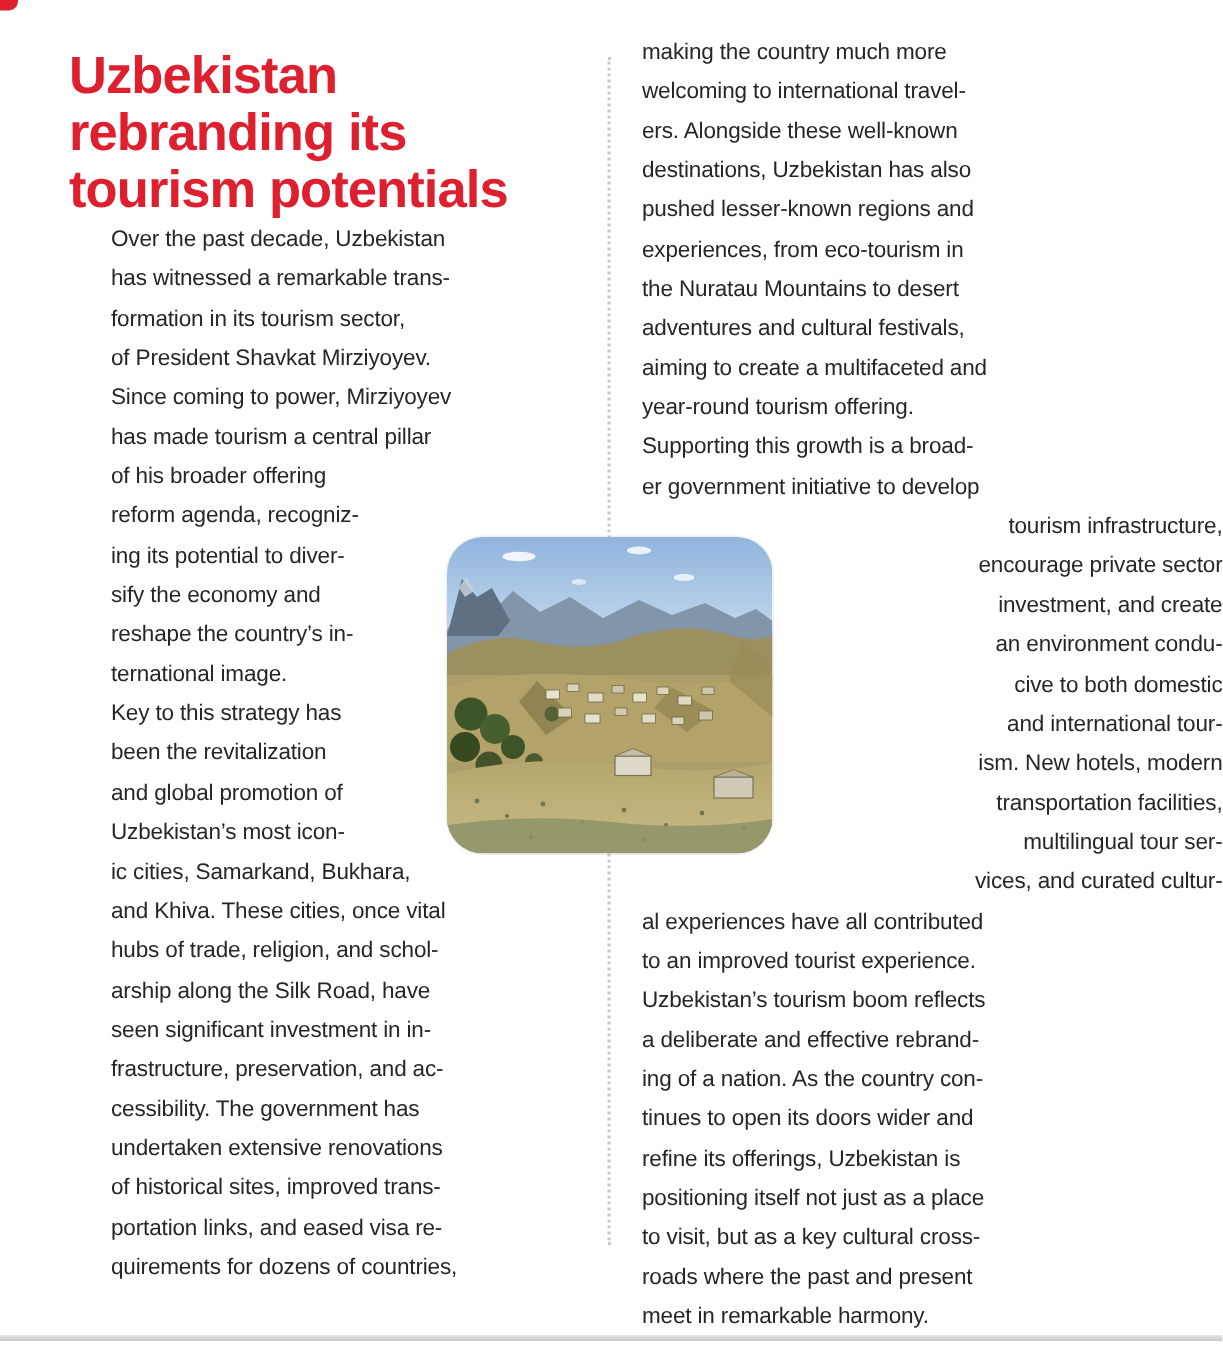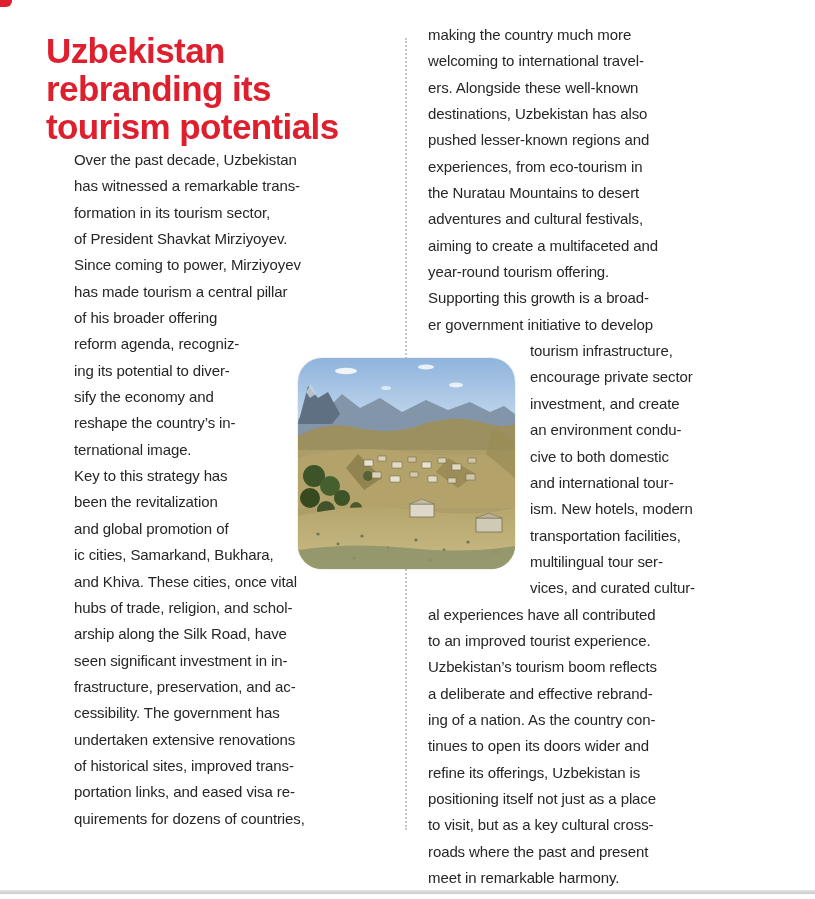--- a/index.html
+++ b/index.html
@@ -28,21 +28,21 @@
   .col {
     position:absolute;
     font-size:15px;
     line-height:26.35px;
     letter-spacing:-0.1px;
     color:#262626;
     white-space:nowrap;
   }
   .col-left  { left:30px;  top:147px; width:376px;margin-left:44px; }
   .col-right { left:428px; top:22px;  width:387px; }
-  .col .indent { padding-left:102px; }
+  .col .indent { padding-left:102px;text-align:right; }
   .divider {
     position:absolute; left:405px; top:38px;
     height:792px; width:0;
     border-left:2px dotted #c9c9c9;
   }
   .photo {
     position:absolute; left:298px; top:358px;
     width:217px; height:211px;
     border-radius:24px;
     overflow:hidden;
@@ -75,20 +75,21 @@
     <div>has made tourism a central pillar</div>
     <div>of his broader offering</div>
     <div>reform agenda, recogniz-</div>
     <div>ing its potential to diver-</div>
     <div>sify the economy and</div>
     <div>reshape the country’s in-</div>
     <div>ternational image.</div>
     <div>Key to this strategy has</div>
     <div>been the revitalization</div>
     <div>and global promotion of</div>
+    <div>Uzbekistan’s most icon-</div>
     <div>ic cities, Samarkand, Bukhara,</div>
     <div>and Khiva. These cities, once vital</div>
     <div>hubs of trade, religion, and schol-</div>
     <div>arship along the Silk Road, have</div>
     <div>seen significant investment in in-</div>
     <div>frastructure, preservation, and ac-</div>
     <div>cessibility. The government has</div>
     <div>undertaken extensive renovations</div>
     <div>of historical sites, improved trans-</div>
     <div>portation links, and eased visa re-</div>

